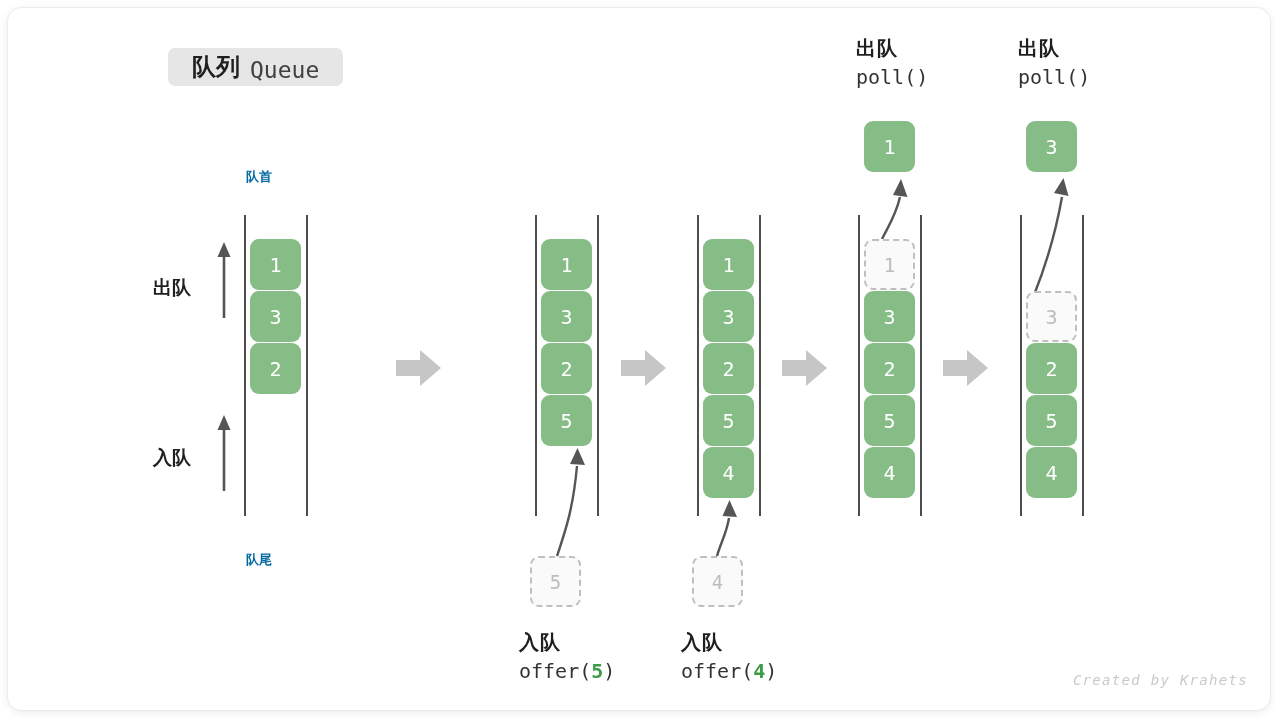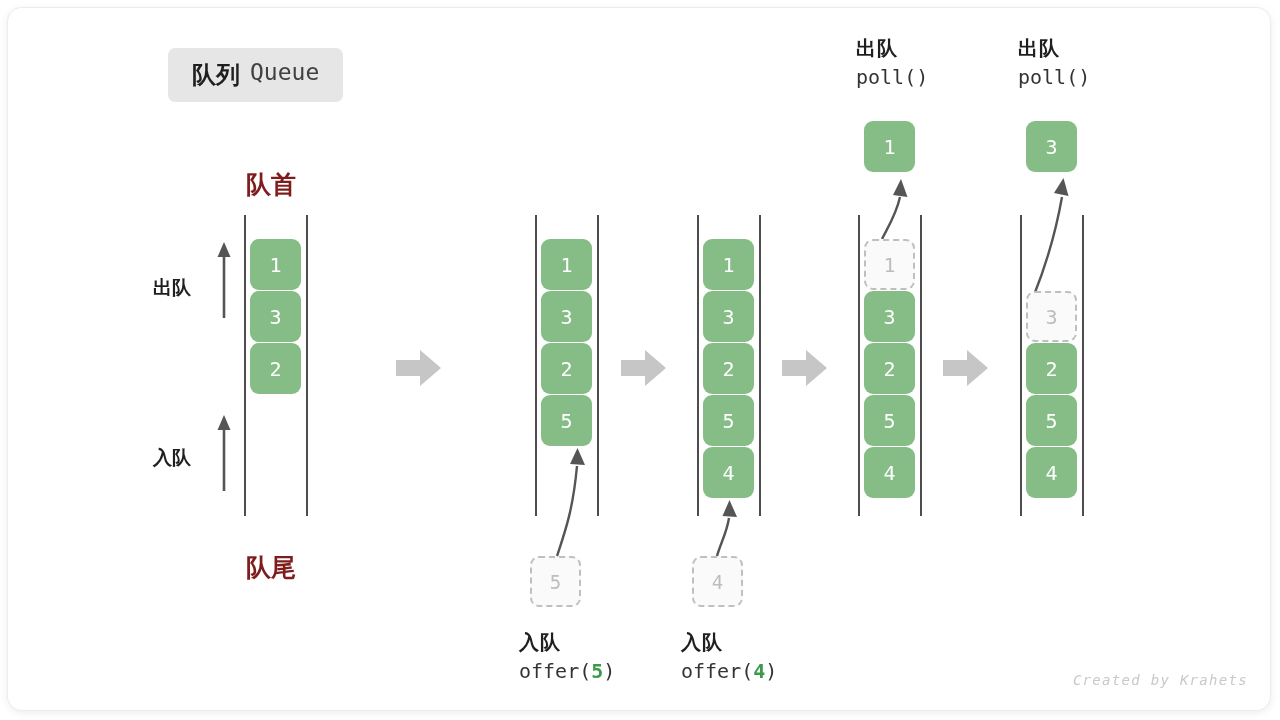--- a/index.html
+++ b/index.html
@@ -11,22 +11,22 @@
   #canvas{
     position:absolute;left:8px;top:8px;width:1262px;height:702px;
     background:#ffffff;
     border-radius:14px;
     box-shadow:0 0 0 1px #ececec, 0 2px 10px rgba(0,0,0,.09);
     overflow:hidden;
   }
   
   #title-chip{
     position:absolute;left:160px;top:40px;
-    padding:11px 24px;border-radius:7px;background:#e6e6e6;
-    display:flex;align-items:flex-start;gap:10px;white-space:nowrap;
+    padding:3px 24px;border-radius:7px;background:#e6e6e6;
+    display:flex;align-items:flex-end;gap:10px;white-space:nowrap;
   }
   #title-chip .cn{font-size:24px;font-weight:bold;color:#1f1f1f;}
   #title-chip .en{font-size:23px;color:#404040;font-family:"DejaVu Sans Mono","Liberation Mono",monospace;}
 
   
   .col{position:absolute;top:0;left:0;width:130px;height:702px;}
   .rail{position:absolute;top:207px;width:2px;height:301px;background:#4d4d4d;}
   .rail.left{left:16px;}
   .rail.right{left:78px;}
 
@@ -54,21 +54,21 @@
 
   
   .hdr-label{
     position:absolute;text-align:left;white-space:nowrap;line-height:1.45;
   }
   .hdr-label .cn{font-size:20px;font-weight:bold;color:#1f1f1f;display:block;letter-spacing:1px;}
   .hdr-label .code{font-size:20px;color:#333;display:block;font-family:"DejaVu Sans Mono","Liberation Mono",monospace;}
   .hdr-label .code .num{color:#3c9a48;font-weight:bold;}
 
   .side-label{position:absolute;font-size:19px;font-weight:bold;color:#1f1f1f;white-space:nowrap;}
-  .topbot-label{position:absolute;font-size:25px;font-weight:bold;color:#7f1d1d;white-space:nowrap;}
+  .topbot-label{position:absolute;font-size:13px;font-weight:bold;color:#0369a1;white-space:nowrap;}
 
   
   .chev{position:absolute;width:46px;height:40px;}
   .chev svg{display:block;}
 
   
   .uparrow{position:absolute;}
 
   
   .curve{position:absolute;pointer-events:none;}

